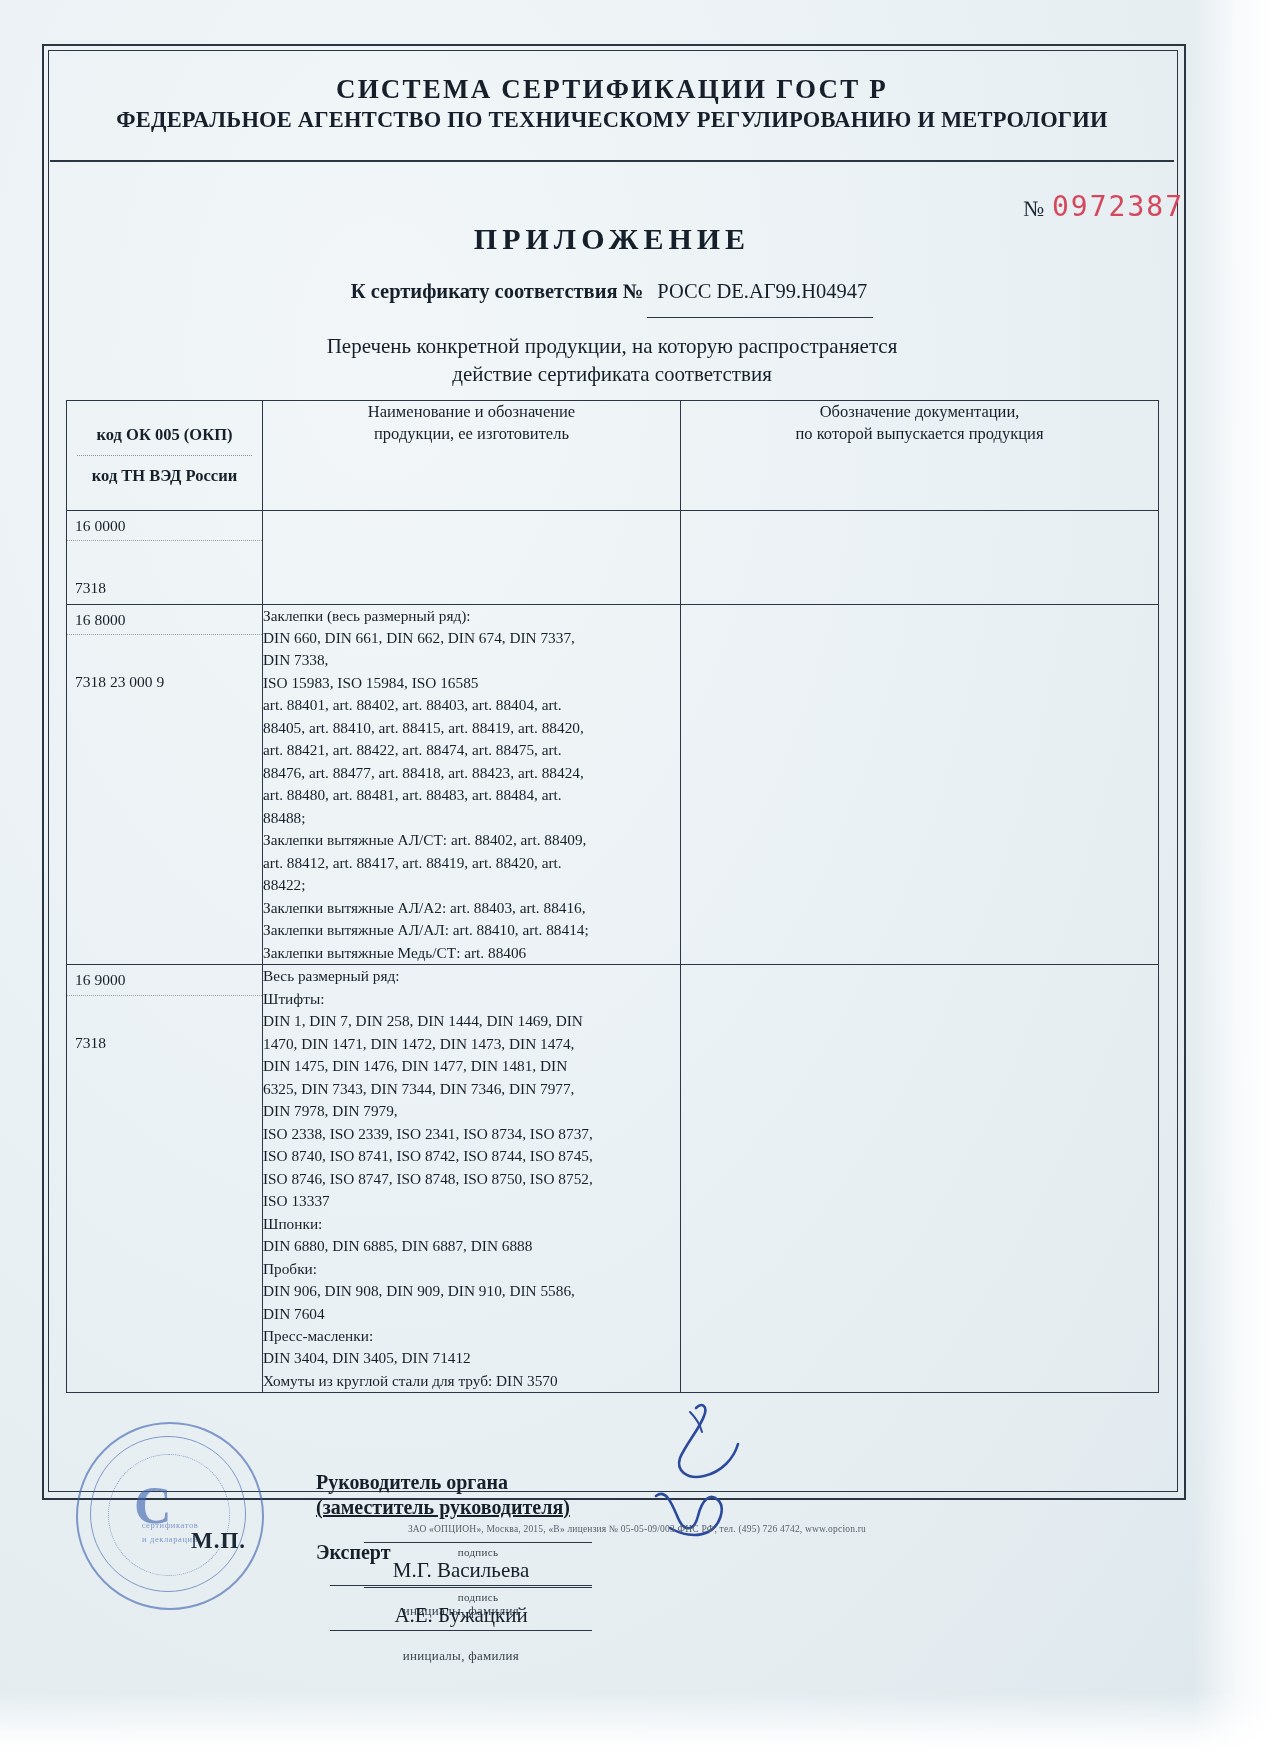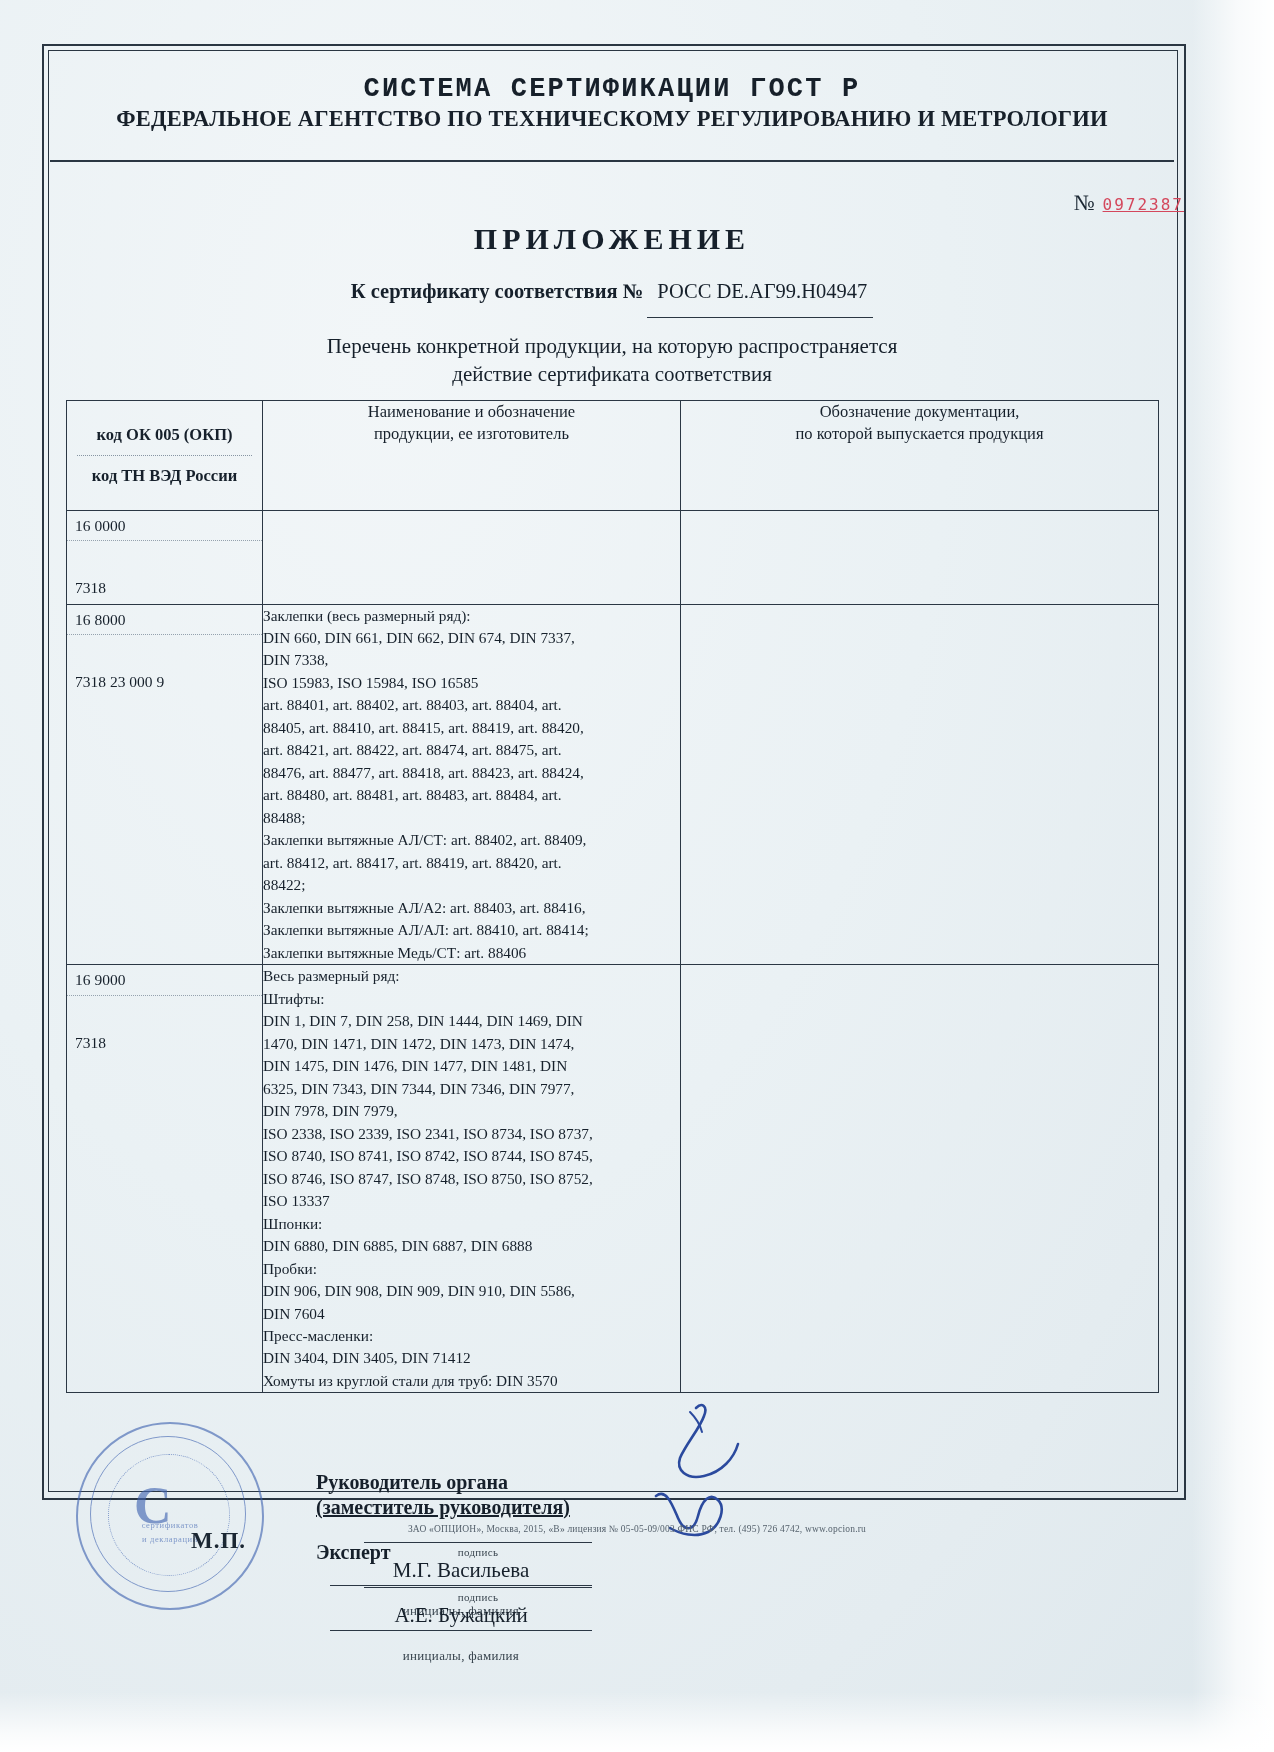--- a/index.html
+++ b/index.html
@@ -53,21 +53,20 @@
     position: absolute;
     left: 56px; top: 74px;
     width: 1112px;
     text-align: center;
   }
   .head-title {
     font-size: 27px;
     font-weight: bold;
     letter-spacing: 2.2px;
     color: #17202a;
-    font-family: Liberation Mono, monospace;
   }
   .head-sub {
     margin-top: 2px;
     font-size: 22.5px;
     font-weight: bold;
     letter-spacing: 0.2px;
     color: #17202a;
   }
   .head-rule {
     position: absolute;
@@ -83,24 +82,23 @@
     display: flex;
     align-items: baseline;
     gap: 8px;
   }
   .num-label {
     font-size: 22px;
     color: #1b2733;
   }
   .num-value {
     font-family: "DejaVu Sans Mono", monospace;
-    font-size: 16px;
+    font-size: 28px;
     letter-spacing: 2px;
     color: #d4475c;
-    text-decoration: underline;
   }
 
   
   .doc-title {
     position: absolute;
     left: 56px; top: 222px;
     width: 1112px;
     text-align: center;
     font-size: 30px;
     font-weight: bold;

